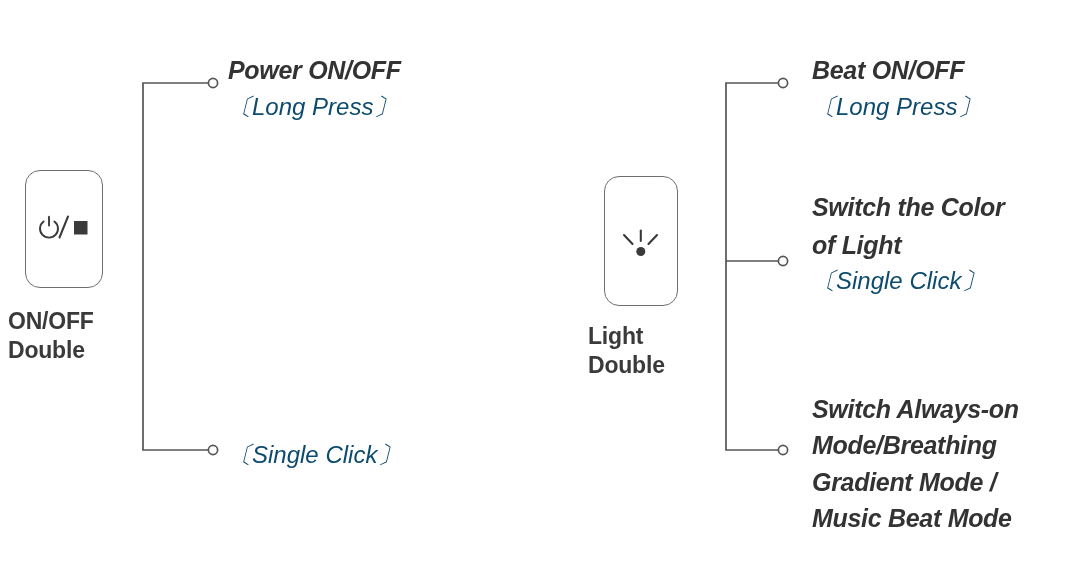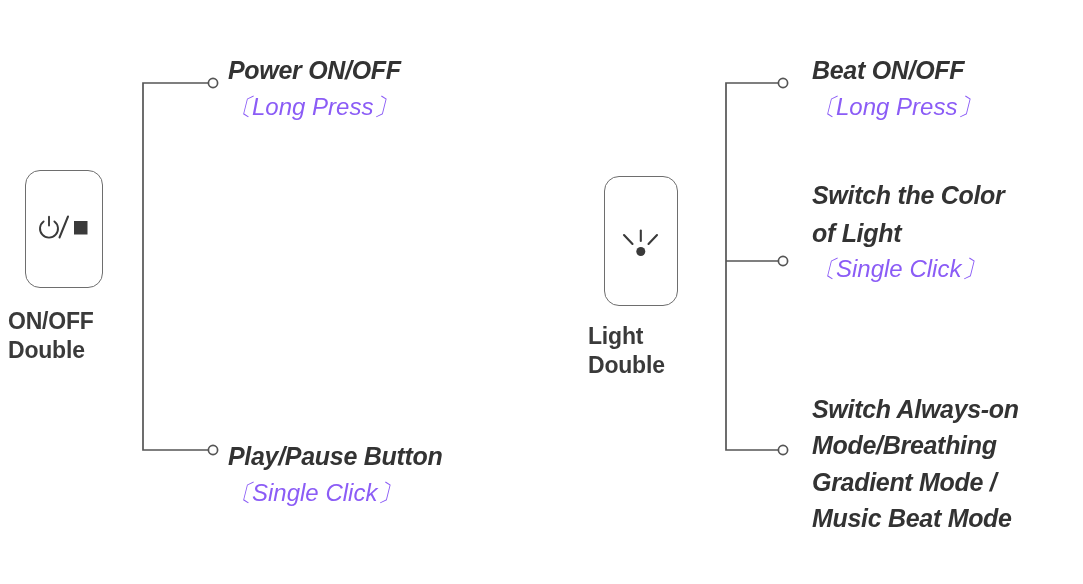--- a/index.html
+++ b/index.html
@@ -77,29 +77,29 @@
     letter-spacing: -0.3px;
     color: #333333;
     margin: 0;
     white-space: pre-line;
   }
   .callout-sub {
     font-weight: normal;
     font-size: 24px;
     line-height: 1.45;
     letter-spacing: 0px;
-    color: #8b5cf6;
+    color: #0c4a6e;
     margin: 0;
     white-space: nowrap;
   }
 
   .co-power      { left: 228px; top: 52px;  width: 330px; }
   .co-playpause  { left: 228px; top: 438px; width: 330px; }
   .co-lighton    { left: 812px; top: 52px;  width: 268px; }
-  .co-lightcolor { left: 812px; top: 177px; width: 268px; }
+  .co-lightcolor { left: 812px; top: 189px; width: 268px; }
   .co-lightmode  { left: 812px; top: 391px; width: 268px; }
 
   .co-lightmode .callout-title { line-height: 1.45; }
 </style>
 </head>
 <body>
 
 <div class="stage">
 
   <svg class="leaders" viewBox="0 0 1083 584">
@@ -149,21 +149,20 @@
   </div>
   <div class="key-caption caption-light">Light
 Double</div>
 
   <div class="callout co-power">
     <p class="callout-title">Power ON/OFF</p>
     <p class="callout-sub">〔Long Press〕</p>
   </div>
 
   <div class="callout co-playpause">
-    <p class="callout-title">Play/Pause Button</p>
     <p class="callout-sub">〔Single Click〕</p>
   </div>
 
   <div class="callout co-lighton">
     <p class="callout-title">Beat ON/OFF</p>
     <p class="callout-sub">〔Long Press〕</p>
   </div>
 
   <div class="callout co-lightcolor">
     <p class="callout-title">Switch the Color

